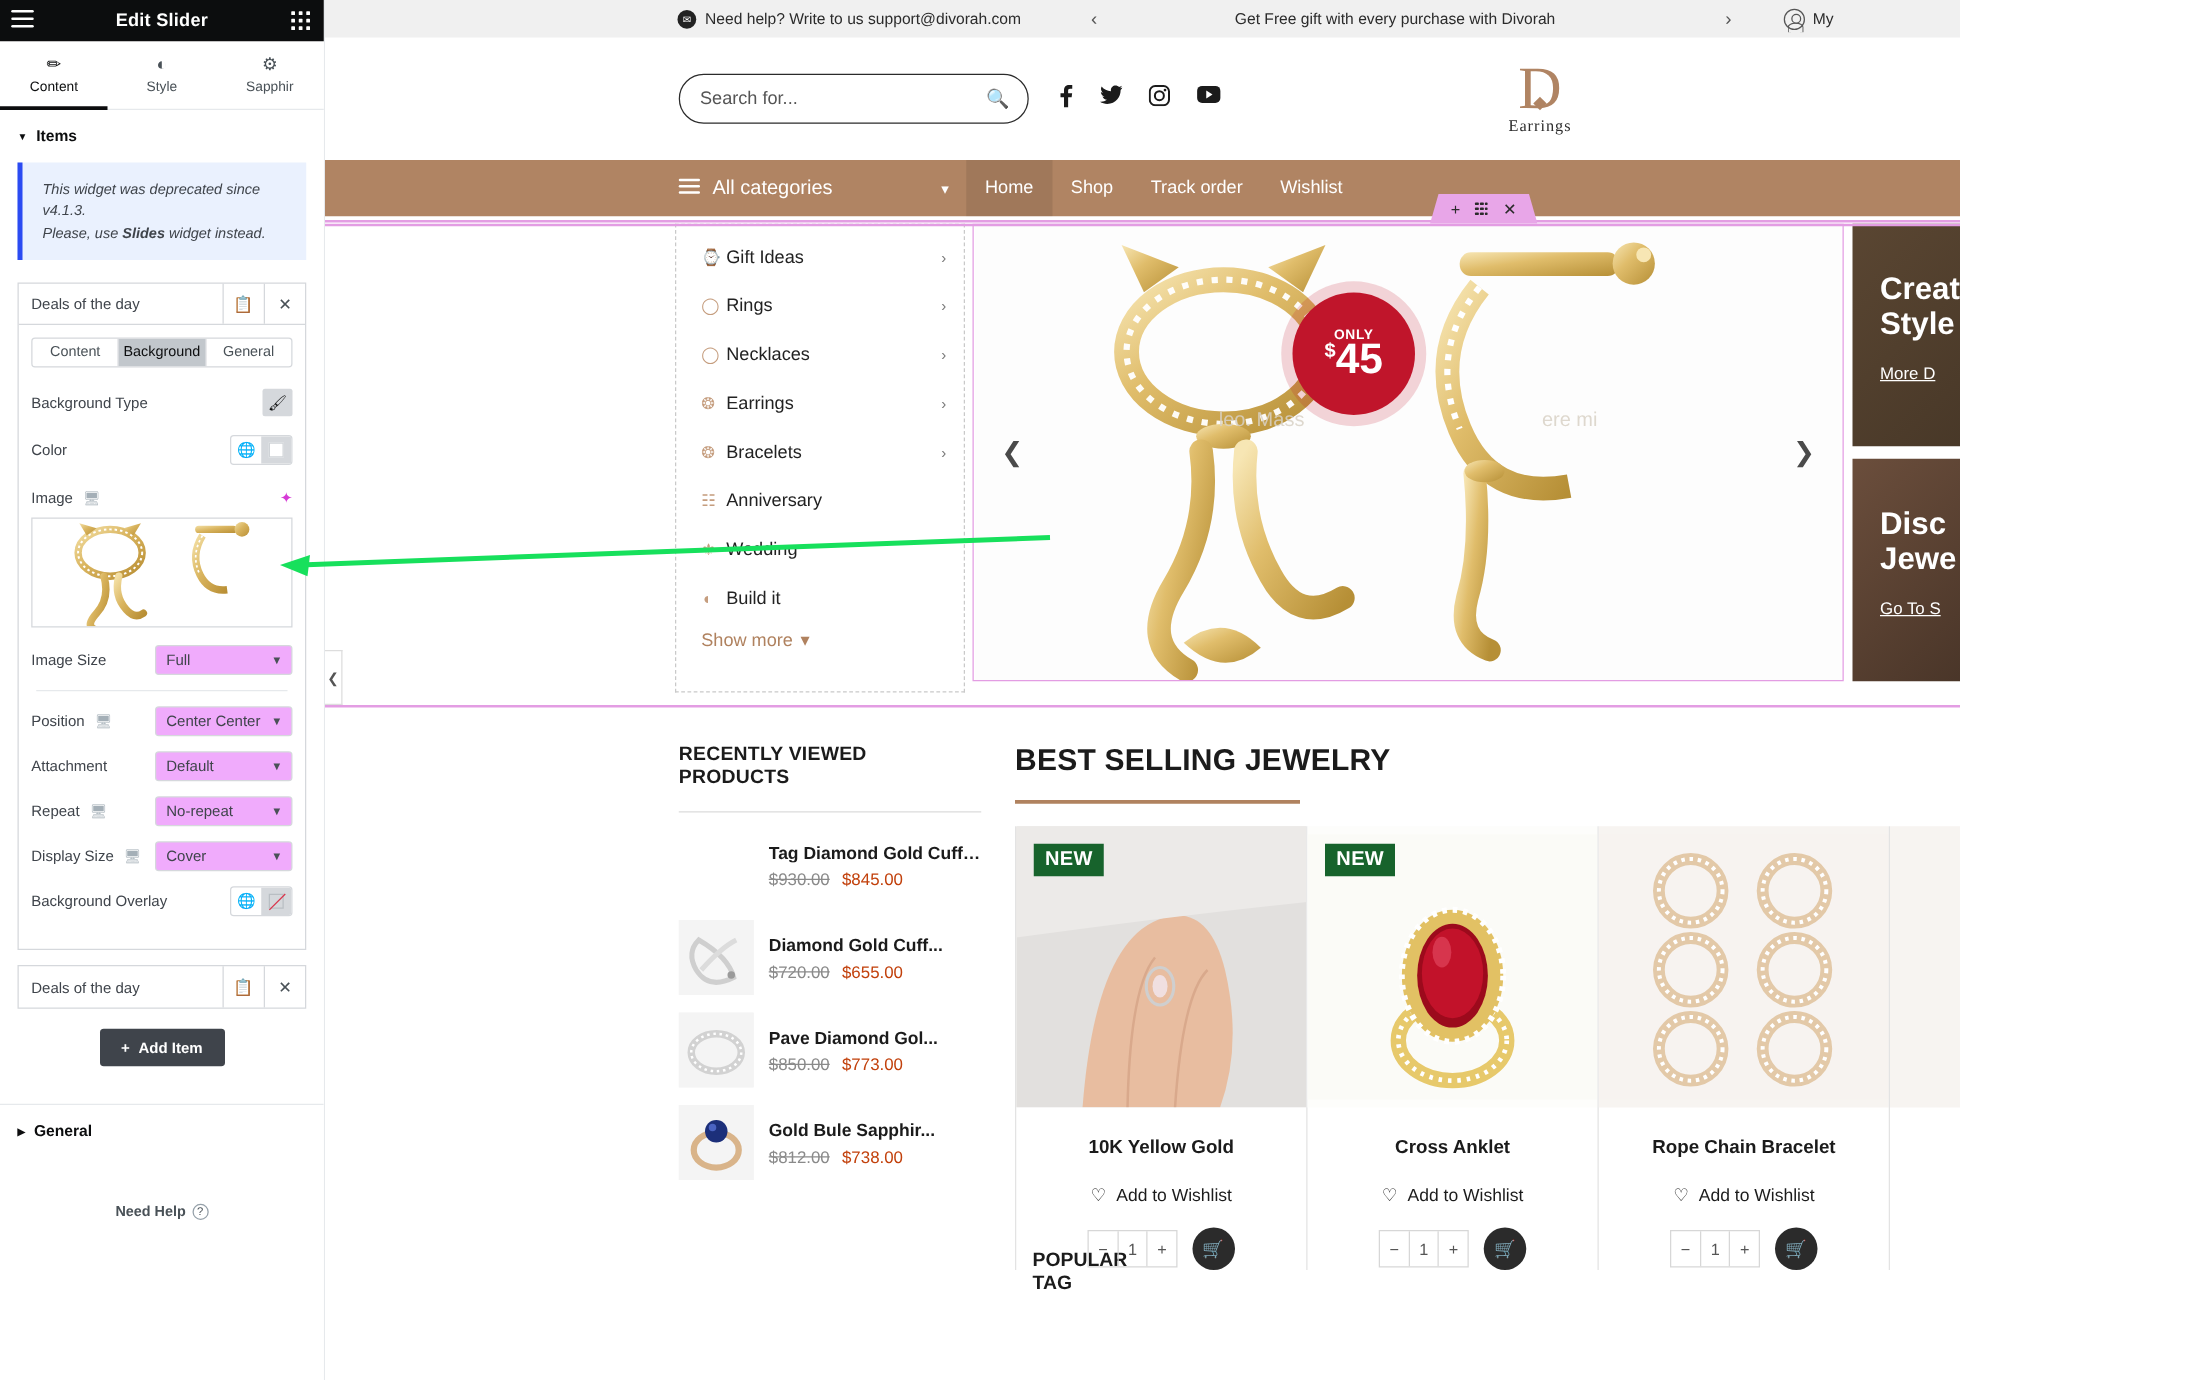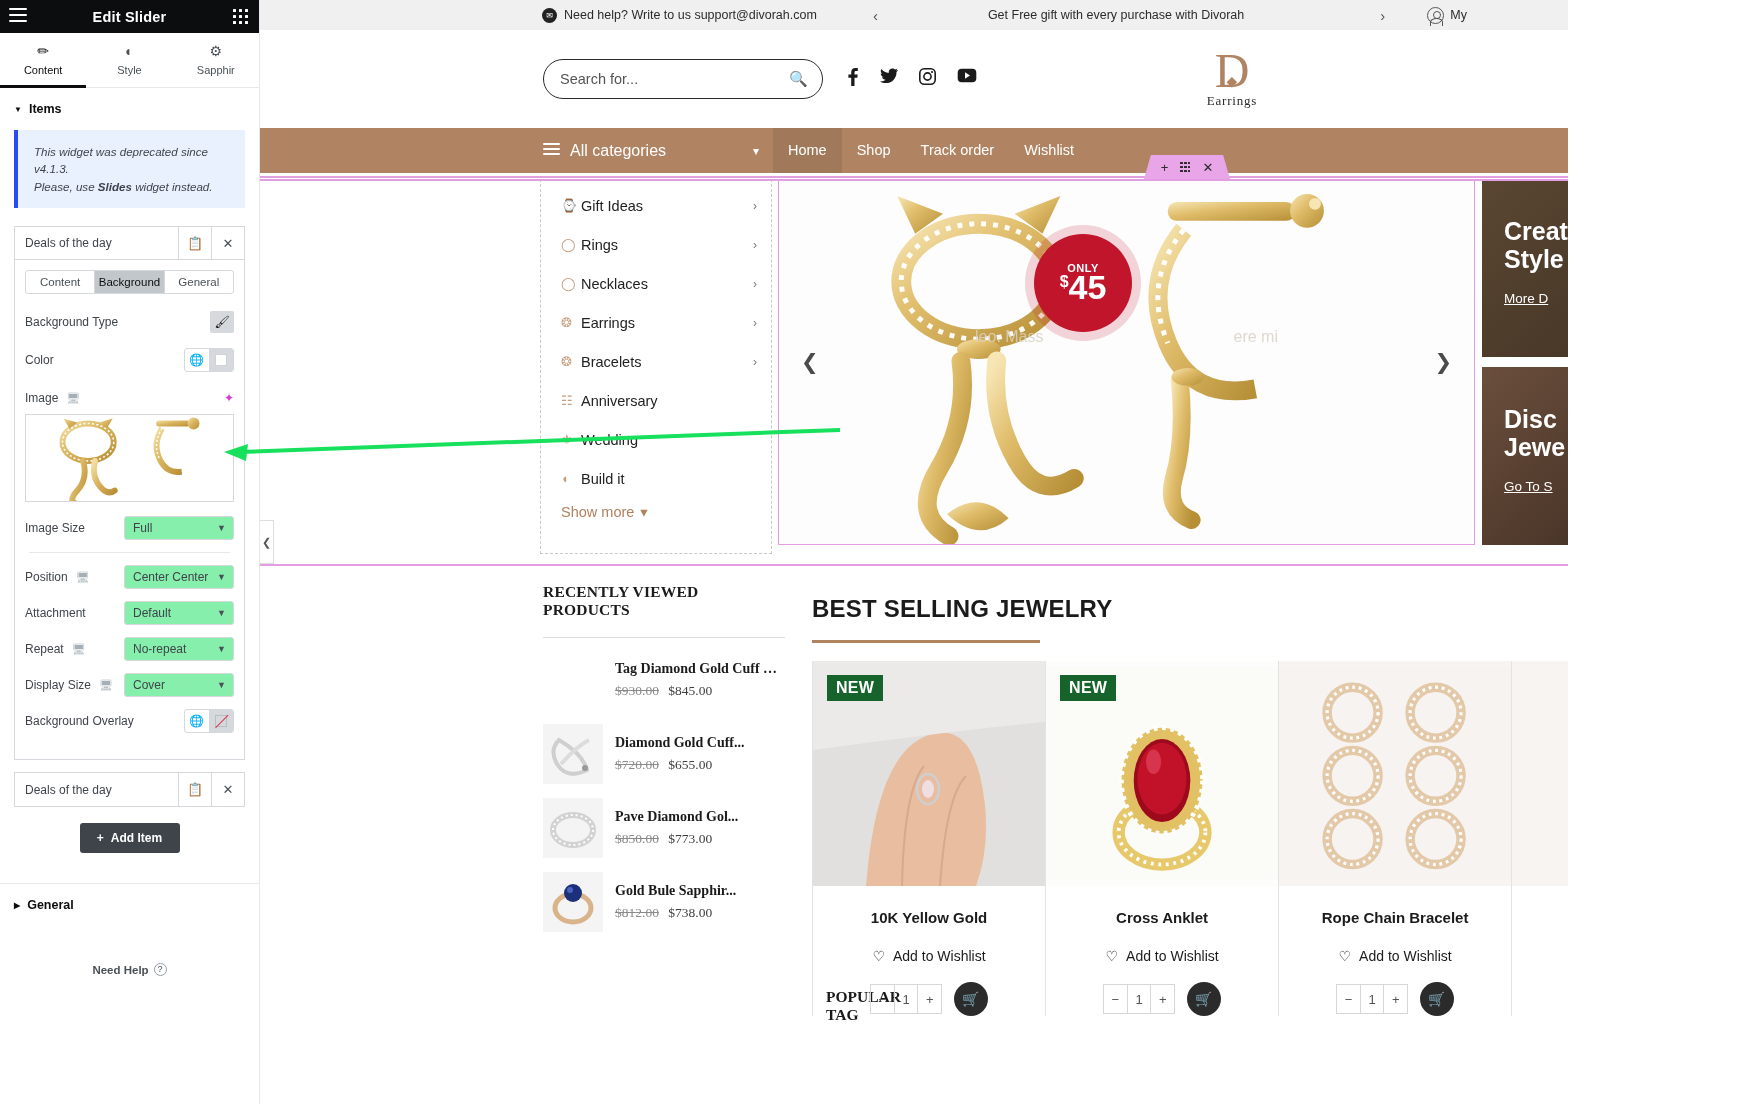--- a/index.html
+++ b/index.html
@@ -100,21 +100,21 @@
   }
   .ai-ic { color:#d63ad6; font-size: 12px; }
 
   .img-preview {
     border: 1px solid #d5d8dc; height: 88px; margin: 4px 0 14px 0; overflow:hidden;
     background: #ffffff; position: relative;
   }
 
   .row-sel { display:flex; align-items:center; margin-bottom: 12px; }
   .sel {
-    width: 110px; height: 24px; border: 1px solid #d5d8dc; border-radius: 3px; background:#86efac;
+    width: 110px; height: 24px; border: 1px solid #d5d8dc; border-radius: 3px; background:#f0abfc;
     font-size: 12px; color:#3f444b; display:flex; align-items:center; padding: 0 8px; position:relative; cursor:pointer;
   }
   .sel .cv { position:absolute; right: 7px; font-size: 9px; color:#495157;}
   .divider { height:1px; background:#e6e9ec; margin: 4px 4px 12px 4px; }
 
   .add-item {
     margin: 16px auto 0 auto; width: 100px; height: 30px; background: #3f444b; color:#fff;
     border-radius: 3px; display:flex; align-items:center; justify-content:center; gap:7px;
     font-size: 12px; font-weight: bold; cursor:pointer;
   }
@@ -236,30 +236,30 @@
 
   .collapse-tab {
     position:absolute; left: 0; top: 520px; width: 14px; height: 44px; background:#fff;
     border:1px solid #ddd; border-left:none; display:flex; align-items:center; justify-content:center;
     font-size: 11px; color:#555; z-index:45; cursor:pointer;
   }
 
   
   .lower { position:absolute; left: 0; top: 567px; width: 1308px; height: 537px; background:#fff; }
 
-  .rvp { position:absolute; left: 283px; top: 16px; width: 242px; font-family: Liberation Serif, serif; }
+  .rvp { position:absolute; left: 283px; top: 28px; width: 242px; }
   .rvp h4 { font-size: 15.5px; font-weight:bold; letter-spacing: .2px; color:#1b1b1b; }
   .rvp .ruler { height:1px; background:#dcdcdc; margin: 18px 0 12px 0; }
   .rv-item { display:flex; align-items:center; gap: 12px; margin-bottom: 14px; }
   .rv-thumb { width: 60px; height: 60px; flex:none; background:#f3f3f3; position:relative; overflow:hidden;}
   .rv-info { flex:1; min-width:0; }
   .rv-name { font-size: 14px; font-weight:bold; color:#1b1b1b; white-space:nowrap; overflow:hidden; text-overflow:ellipsis; }
   .rv-price { margin-top: 6px; font-size: 13.5px; }
   .rv-old { color:#8a8a8a; text-decoration: line-through; margin-right: 6px; }
-  .rv-new { color:#404040; }
+  .rv-new { color:#c2410c; }
   .poptag { position:absolute; left: 283px; top: 405px; font-size: 15.5px; font-weight:bold; color:#1b1b1b; }
 
   .bsj { position:absolute; left: 552px; top: 16px; right: 0; }
   .bsj h2 { font-size: 24px; font-weight:bold; color:#1b1b1b; letter-spacing:.2px;margin-top:12px; }
   .bsj .underline { width: 228px; height: 3px; background: #b0825f; margin-top: 17px; }
   .cards { display:flex; margin-top: 18px; }
   .card { width: 246px; border-left: 1px solid #e3e3e3; padding: 0; position:relative; }
   .card:first-child { border-left: 1px solid #e3e3e3; }
   .card .imgbox { height: 225px; position:relative; overflow:hidden; background:#f2f2f2; }
   .badge-new {

